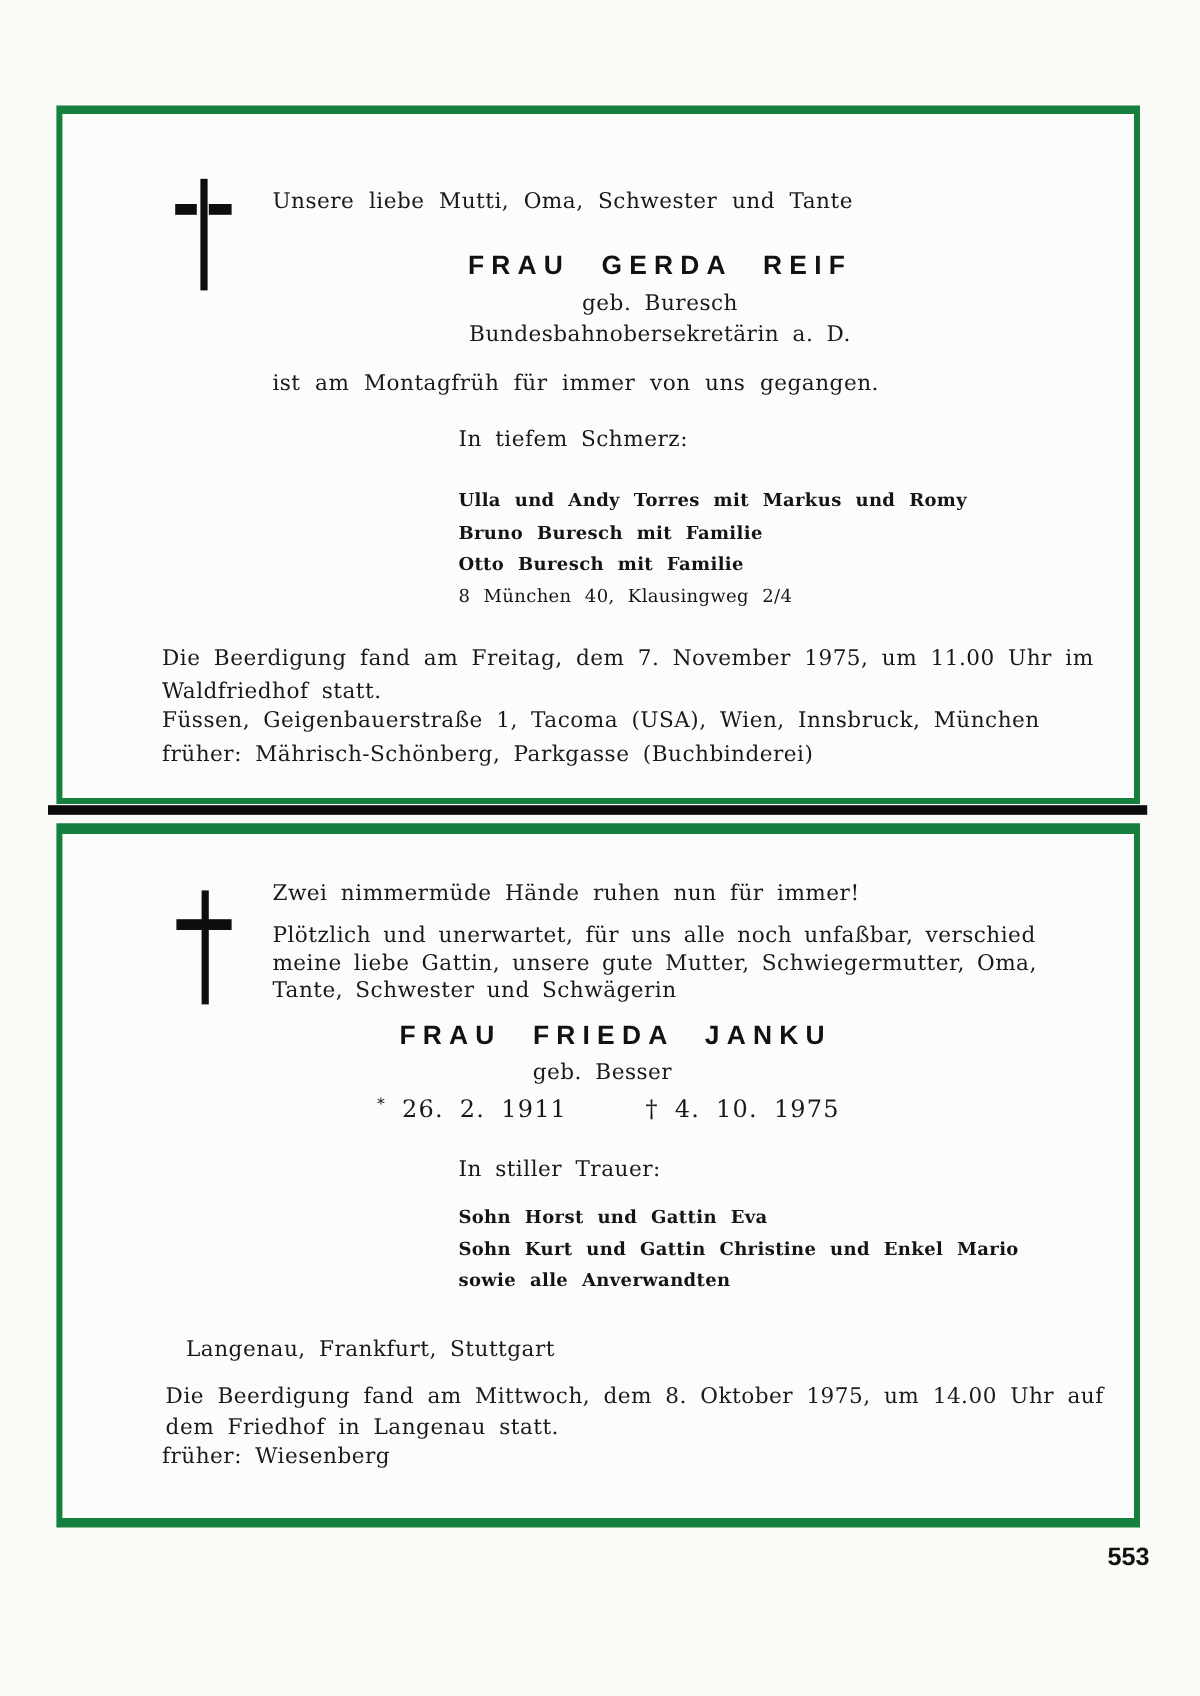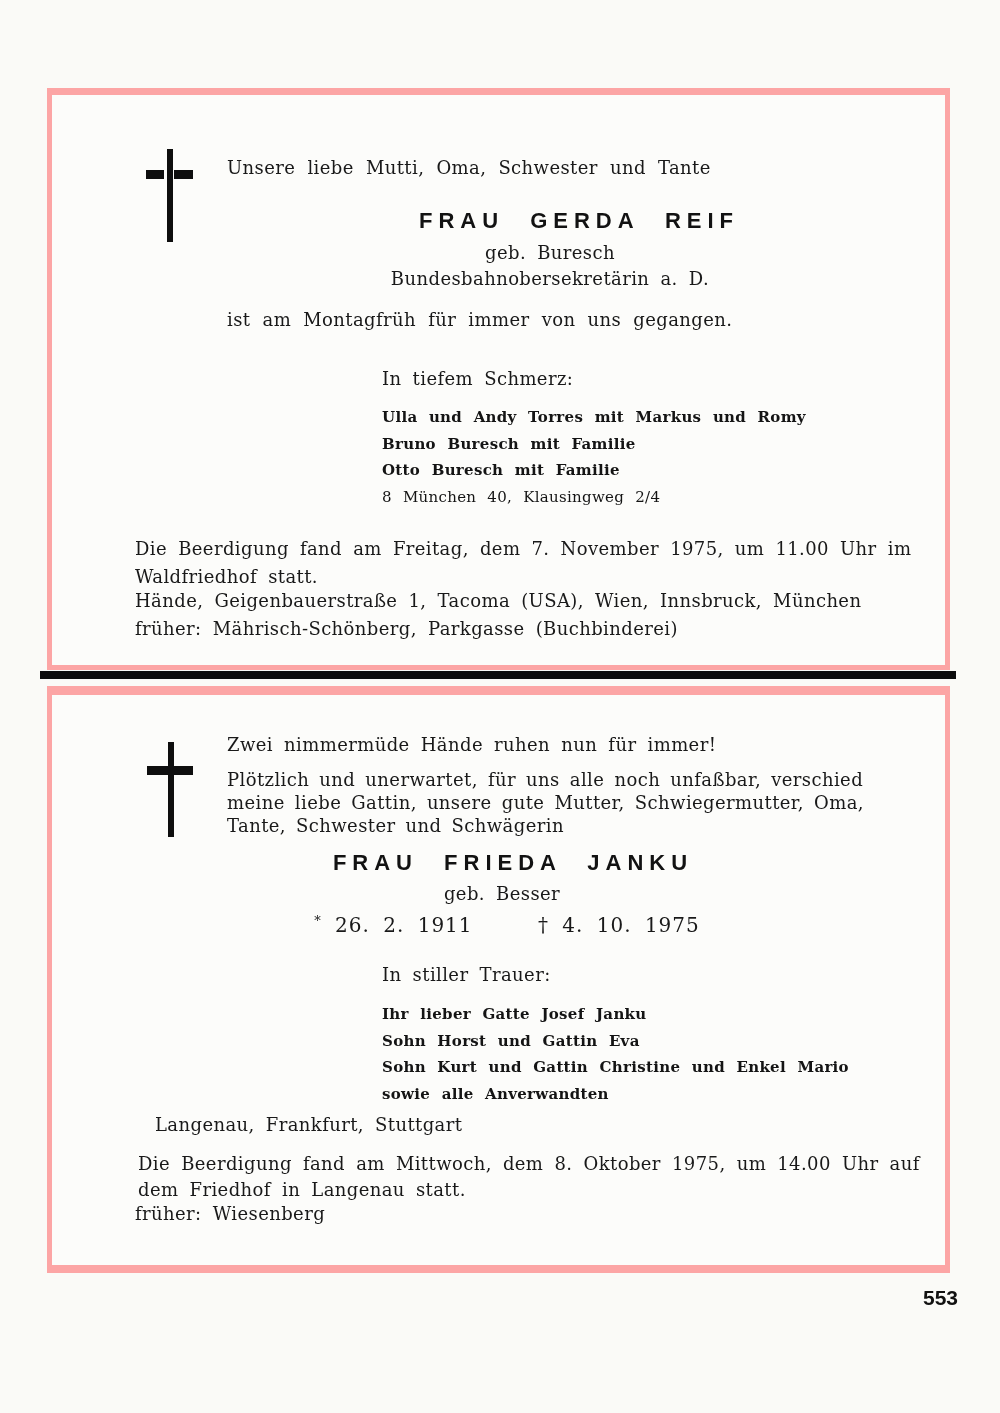--- a/index.html
+++ b/index.html
@@ -12,21 +12,21 @@
     overflow:hidden;
   }
   .page{position:absolute;inset:0;}
 
   
   .notice{
     position:absolute;
     left:47px;
     width:903px;
     background:#fcfcfa;
-    border:5px solid #fca5a5;
+    border:5px solid #15803d;
     box-sizing:border-box;
   }
   .notice1{top:88px;height:582px;border-top-width:7px;}
   .notice2{top:686px;height:587px;border-top-width:9px;border-bottom-width:8px;}
   .rule{
     position:absolute;left:40px;width:916px;height:8px;background:#0c0c0c;
   }
   .rule1{top:671px;}
 
   
@@ -73,43 +73,43 @@
   <div class="notice notice1">
 
     <div class="cross" style="left:94px;top:54px;width:47px;height:93px;">
       <span class="v"></span>
       <span class="hl" style="top:21px;"></span>
       <span class="hr" style="top:21px;"></span>
     </div>
 
     <div class="ln" style="left:175px;top:64px;word-spacing:6px;">Unsere liebe Mutti, Oma, Schwester und Tante</div>
 
-    <div class="ln ctr bigname" style="left:498px;top:115px;margin-left:29px;">FRAU GERDA REIF</div>
+    <div class="ln ctr bigname" style="left:498px;top:115px;">FRAU GERDA REIF</div>
 
     <div class="ln ctr" style="left:498px;top:149px;">geb. Buresch</div>
 
     <div class="ln ctr" style="left:498px;top:175px;">Bundesbahnobersekretärin a. D.</div>
 
     <div class="ln" style="left:175px;top:216px;word-spacing:6px;">ist am Montagfrüh für immer von uns gegangen.</div>
 
-    <div class="ln" style="left:330px;top:275px;">In tiefem Schmerz:</div>
+    <div class="ln" style="left:330px;top:263px;">In tiefem Schmerz:</div>
 
     <div class="mourners" style="left:330px;top:309px;">
       <div>Ulla und Andy Torres mit Markus und Romy</div>
       <div>Bruno Buresch mit Familie</div>
       <div>Otto Buresch mit Familie</div>
       <div class="normal">8 München 40, Klausingweg 2/4</div>
     </div>
 
     <div class="ln funeral" style="left:83px;top:440px;white-space:normal;width:800px;">
       <div>Die Beerdigung fand am Freitag, dem 7. November 1975, um 11.00 Uhr im</div>
       <div>Waldfriedhof statt.</div>
     </div>
 
-    <div class="ln" style="left:83px;top:497px;">Hände, Geigenbauerstraße 1, Tacoma (USA), Wien, Innsbruck, München</div>
+    <div class="ln" style="left:83px;top:497px;">Füssen, Geigenbauerstraße 1, Tacoma (USA), Wien, Innsbruck, München</div>
 
     <div class="ln" style="left:83px;top:525px;">früher: Mährisch-Schönberg, Parkgasse (Buchbinderei)</div>
   </div>
 
   <div class="rule rule1"></div>
 
   <div class="notice notice2">
 
     <div class="cross" style="left:95px;top:47px;width:46px;height:95px;">
       <span class="v"></span>
@@ -130,21 +130,20 @@
 
     <div class="ln ctr dates" style="left:455px;top:219px;">
       <span class="star">*</span>
       <span>26. 2. 1911</span>
       <span class="death">† 4. 10. 1975</span>
     </div>
 
     <div class="ln" style="left:330px;top:271px;">In stiller Trauer:</div>
 
     <div class="mourners" style="left:330px;top:306px;">
-      <div>Ihr lieber Gatte Josef Janku</div>
       <div>Sohn Horst und Gattin Eva</div>
       <div>Sohn Kurt und Gattin Christine und Enkel Mario</div>
       <div>sowie alle Anverwandten</div>
     </div>
 
     <div class="ln" style="left:83px;top:421px;margin-left:20px;">Langenau, Frankfurt, Stuttgart</div>
 
     <div class="ln" style="left:86px;top:456px;white-space:normal;width:810px;line-height:25.5px;">
       <div>Die Beerdigung fand am Mittwoch, dem 8. Oktober 1975, um 14.00 Uhr auf</div>
       <div>dem Friedhof in Langenau statt.</div>

